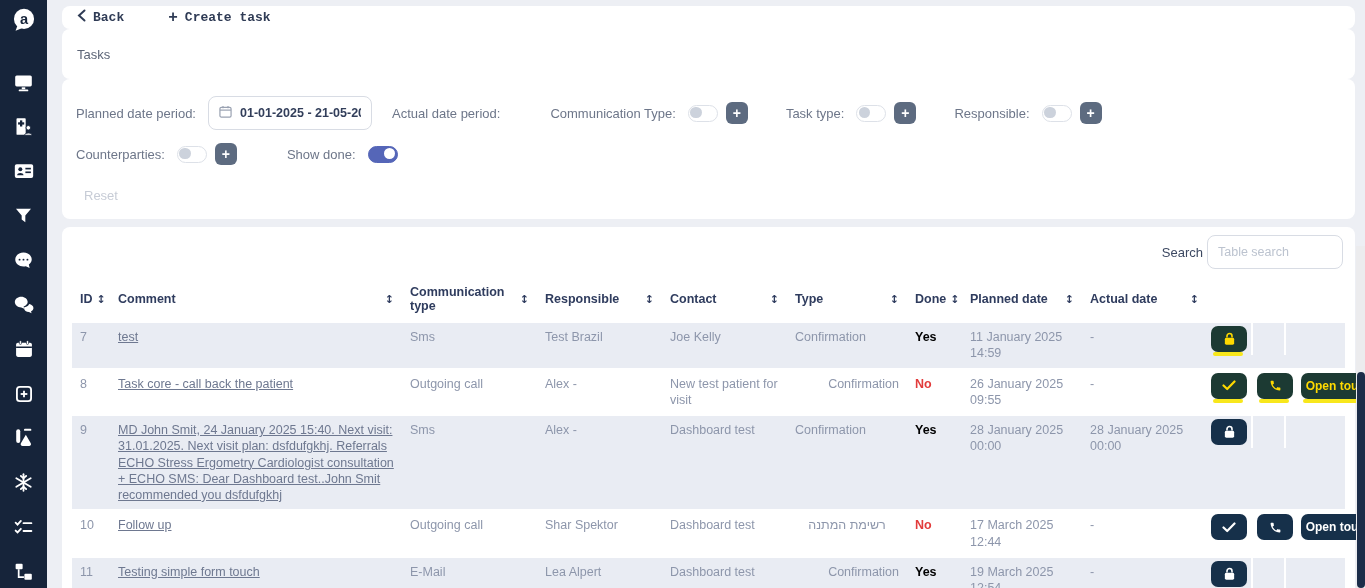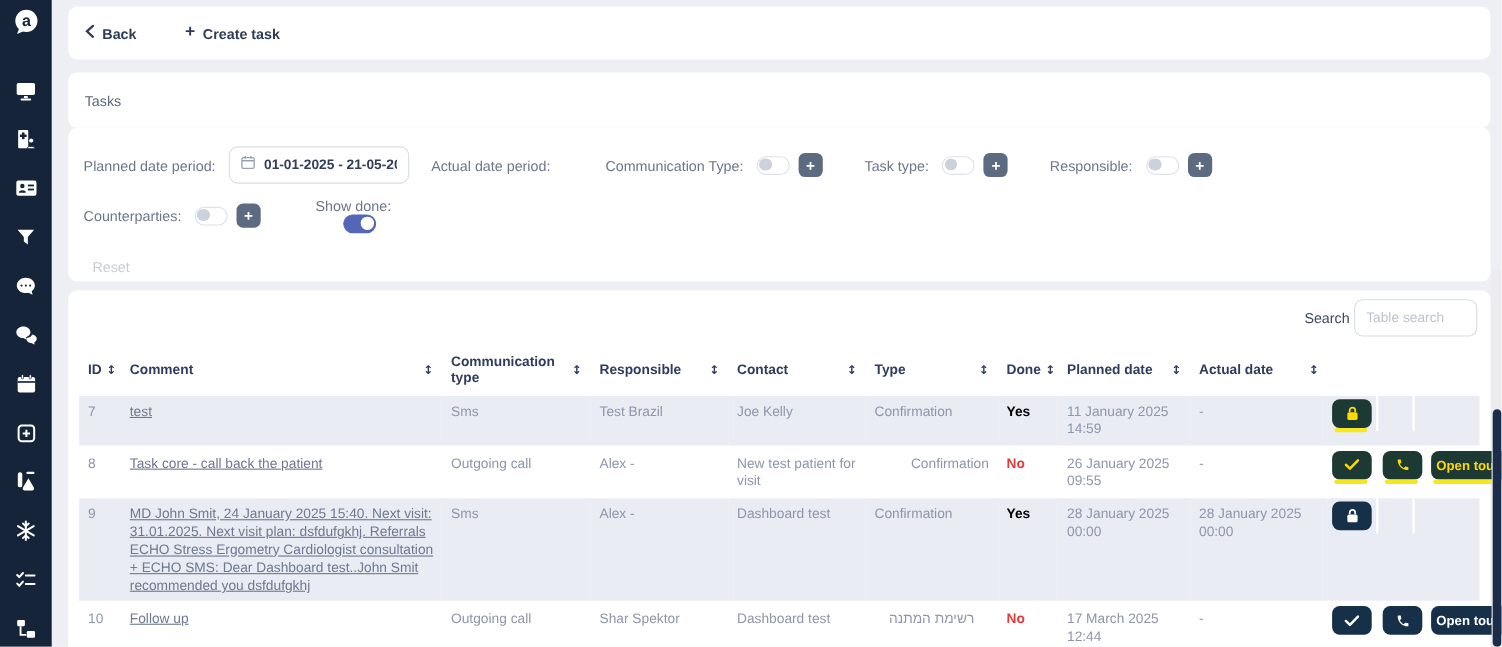--- a/index.html
+++ b/index.html
@@ -13,24 +13,24 @@
     position:absolute; left:0; top:0; width:47px; height:588px;
     background:#16243a; display:flex; flex-direction:column; align-items:center; z-index:5;
   }
   .sidebar .logo { margin-top:7px; height:28px; display:flex; align-items:center; }
   .side-icons { margin-top:27px; display:flex; flex-direction:column; }
   .side-item { height:44.5px; width:47px; display:flex; align-items:center; justify-content:center; cursor:pointer; }
   .side-item svg { display:block; }
   
   .main { position:absolute; left:47px; top:0; right:10px; }
   .card { background:#fff; border-radius:8px; margin-left:15px; }
-  .topbar { margin-top:6px; height:48px; display:flex; align-items:center; padding:0 15px; gap:44px; }
+  .topbar { margin-top:6px; height:23px; display:flex; align-items:center; padding:0 15px; gap:44px;font-family:Liberation Mono, monospace; }
   .tb-btn { display:flex; align-items:center; gap:7px; font-size:13px; font-weight:bold; color:#2f3b55; cursor:pointer; }
   .tb-plus { font-size:16px; font-weight:bold; }
-  .tasks-card { margin-top:12px; height:50px; display:flex; align-items:center; padding:16px 15px; }
+  .tasks-card { height:50px; display:flex; align-items:center; padding:16px 15px; }
   .tasks-title { font-size:13px; color:#5c6577; }
   
   .filters { height:140px; padding:17px 14px 0; }
   .f-row { display:flex; align-items:center; }
   .f-row2 { margin-top:13px; }
   .f-label { font-size:13px; color:#6d7689; margin-right:12px; white-space:nowrap; }
   .input {
     height:34px; border:1px solid #d8dce4; border-radius:8px; background:#fff;
     display:flex; align-items:center; padding:0 10px; gap:8px;
   }
@@ -47,21 +47,21 @@
   .toggle.on .knob { left:auto; right:1.5px; background:#fff; }
   .plus-btn {
     width:22px; height:22px; margin-left:8px; border-radius:6px; background:#5d6b80; color:#fff;
     font-size:14px; font-weight:bold; display:flex; align-items:center; justify-content:center; cursor:pointer;
   }
   .reset { margin-top:23px; margin-left:8px; font-size:13px; color:#c7ccd6; cursor:pointer; }
   
   .table-card { margin-top:8px; padding:8px 10px 0; min-height:335px; }
   .search-row { display:flex; justify-content:flex-end; align-items:center; padding:0 2px 8px 0; }
   .search-label { font-size:13px; color:#3d4962; margin-right:4px; }
-  .search-input { width:112px; }
+  .search-input { width:136px; }
   .search-input input { font-weight:normal; }
   table { width:100%; border-collapse:collapse; table-layout:fixed; }
   th { font-size:12.5px; color:#2f3c5e; text-align:left; padding:8px 8px 10px; }
   th .th-inner { display:flex; justify-content:space-between; align-items:center; gap:4px; }
   .sort { font-size:11px; color:#2f3c5e; cursor:pointer; font-family:"DejaVu Sans", sans-serif; }
   td { font-size:12.5px; color:#8d96ab; padding:6px 8px; vertical-align:top; border-bottom:2px solid #fff; line-height:1.3; }
   tr.shaded td { background:#e9ecf3; }
   td a { color:#6e7890; text-decoration:underline; cursor:pointer; }
   .done-yes { color:#000000; font-weight:bold; }
   .done-no { color:#e23b3b; font-weight:bold; }
@@ -276,21 +276,21 @@
       </div>
     </div>
     <div class="f-row f-row2">
       <div class="toggle-group" style="margin-left:0;">
         <span class="f-label">Counterparties:</span>
         <div class="toggle">
             <div class="knob"></div>
           </div>
         <div class="plus-btn">+</div>
       </div>
-      <div class="toggle-group" style="margin-left:50px;flex-direction:column;">
+      <div class="toggle-group" style="margin-left:50px;">
         <span class="f-label">Show done:</span>
         <div class="toggle on">
             <div class="knob"></div>
           </div>
       </div>
     </div>
     <div class="reset">Reset</div>
   </div>
 
   <div class="card table-card">

